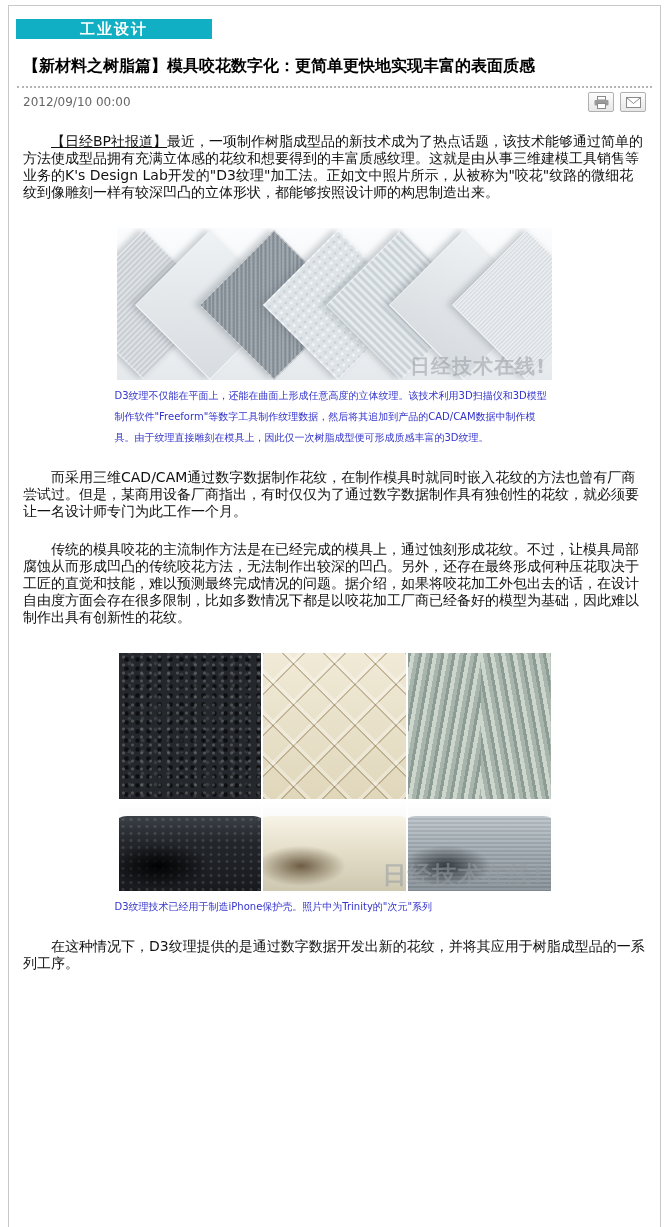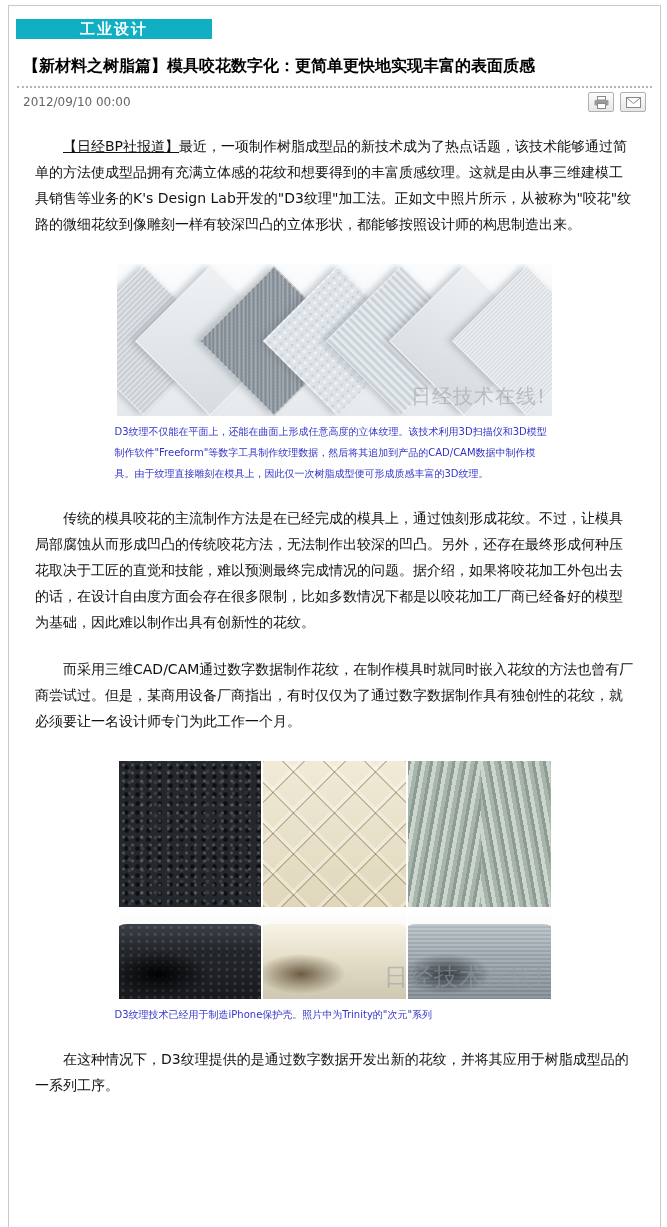--- a/index.html
+++ b/index.html
@@ -38,22 +38,22 @@
   .meta-actions { display:flex; gap:6px; }
   .icon-btn {
     width:26px; height:20px;
     border:1px solid #b0b0b0; border-radius:2px;
     background:linear-gradient(#fdfdfd,#e7e7e7);
     display:flex; align-items:center; justify-content:center;
     cursor:pointer; padding:0;
   }
   .content { margin:0 8px; }
   p.body-para {
-    font-size:14px; line-height:26px; color:#111;
-    margin:21px 12px 0; text-indent:2em;
+    font-size:14px; line-height:17px; color:#111;
+    margin:21px 0 0; text-indent:2em;
   }
   .lead-link { color:#111; text-decoration:underline; cursor:pointer; }
   h3.section-heading {
     font-size:15px; color:#000; font-weight:bold;
     margin:25px 0 0;
   }
   
   .fig1 {
     position:relative; width:435px; height:152px;
     margin:27px auto 5px;
@@ -67,22 +67,22 @@
     border:1px solid rgba(255,255,255,.55);
   }
   .p1{left:-26px;z-index:1;background:repeating-linear-gradient(90deg,#c9ced3 0 2px,#dee2e6 2px 4px);}
   .p2{left:40px;z-index:2;background:linear-gradient(135deg,#eff2f4,#d7dce0);}
   .p3{left:104px;z-index:3;background:repeating-linear-gradient(45deg,#828a92 0 2px,#a2aab1 2px 4px),repeating-linear-gradient(-45deg,rgba(255,255,255,.18) 0 2px,rgba(0,0,0,.08) 2px 4px);}
   .p4{left:168px;z-index:4;background:radial-gradient(circle,#c8cfd5 22%,transparent 24%) 0 0/9px 7px,radial-gradient(circle,#f1f4f6 24%,transparent 26%) 4px 3px/9px 7px,#dde3e7;}
   .p5{left:231px;z-index:5;background:repeating-linear-gradient(0deg,#ccd3d8 0 3px,#e5eaed 3px 6px);}
   .p6{left:294px;z-index:6;background:linear-gradient(160deg,#eef1f3,#d5dadе);background:linear-gradient(160deg,#eef1f3,#d5dade);}
   .p7{left:357px;z-index:7;background:repeating-linear-gradient(90deg,#d3d8dc 0 1px,#eaedf0 1px 3px);}
   .watermark {
-    position:absolute; right:6px; bottom:6px;
-    font-size:20px; font-weight:normal; letter-spacing:1px;
+    position:absolute; right:6px; bottom:0;
+    font-size:20px; font-weight:bold; letter-spacing:1px;
     color:rgba(150,156,162,.55); z-index:20; white-space:nowrap;
   }
   .caption {
     width:440px; margin:4px auto 0;
     font-size:10px; line-height:21px; color:#3333cc;
   }
   
   .fig2 {
     position:relative; width:432px; height:238px;
     margin:27px auto 5px;
@@ -188,23 +188,23 @@
       <span class="plate p3"></span>
       <span class="plate p4"></span>
       <span class="plate p5"></span>
       <span class="plate p6"></span>
       <span class="plate p7"></span>
       <span class="watermark">日经技术在线!</span>
     </div>
 
     <p class="caption">D3纹理不仅能在平面上，还能在曲面上形成任意高度的立体纹理。该技术利用3D扫描仪和3D模型制作软件"Freeform"等数字工具制作纹理数据，然后将其追加到产品的CAD/CAM数据中制作模具。由于纹理直接雕刻在模具上，因此仅一次树脂成型便可形成质感丰富的3D纹理。</p>
 
+    <p class="body-para">而采用三维CAD/CAM通过数字数据制作花纹，在制作模具时就同时嵌入花纹的方法也曾有厂商尝试过。但是，某商用设备厂商指出，有时仅仅为了通过数字数据制作具有独创性的花纹，就必须要让一名设计师专门为此工作一个月。</p>
+
     <p class="body-para">传统的模具咬花的主流制作方法是在已经完成的模具上，通过蚀刻形成花纹。不过，让模具局部腐蚀从而形成凹凸的传统咬花方法，无法制作出较深的凹凸。另外，还存在最终形成何种压花取决于工匠的直觉和技能，难以预测最终完成情况的问题。据介绍，如果将咬花加工外包出去的话，在设计自由度方面会存在很多限制，比如多数情况下都是以咬花加工厂商已经备好的模型为基础，因此难以制作出具有创新性的花纹。</p>
-
-    <p class="body-para">而采用三维CAD/CAM通过数字数据制作花纹，在制作模具时就同时嵌入花纹的方法也曾有厂商尝试过。但是，某商用设备厂商指出，有时仅仅为了通过数字数据制作具有独创性的花纹，就必须要让一名设计师专门为此工作一个月。</p>
 
 
 
     <div class="fig2">
       <div class="tile tile-leather"></div>
       <div class="tile tile-quilt"></div>
       <div class="tile tile-chevron"></div>
       <div class="case-cell">
           <span class="case case-black"></span>
         </div>

